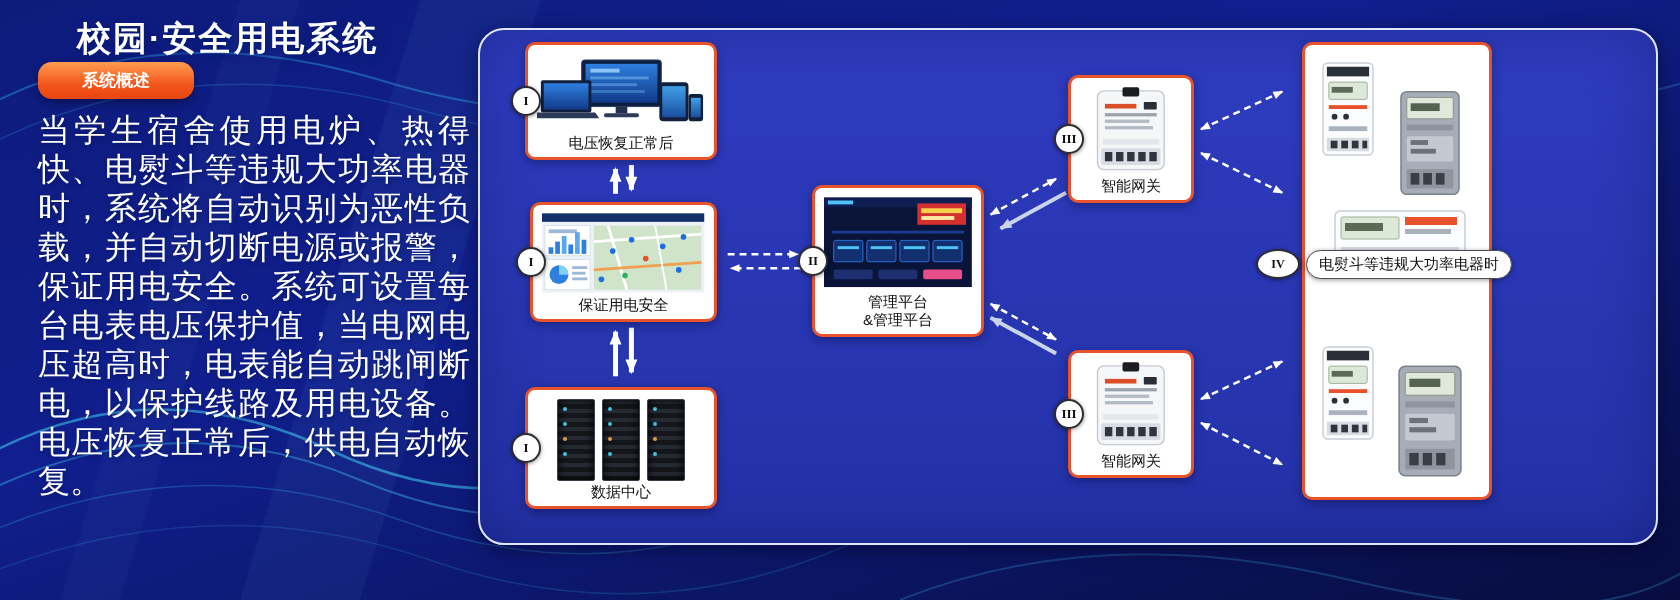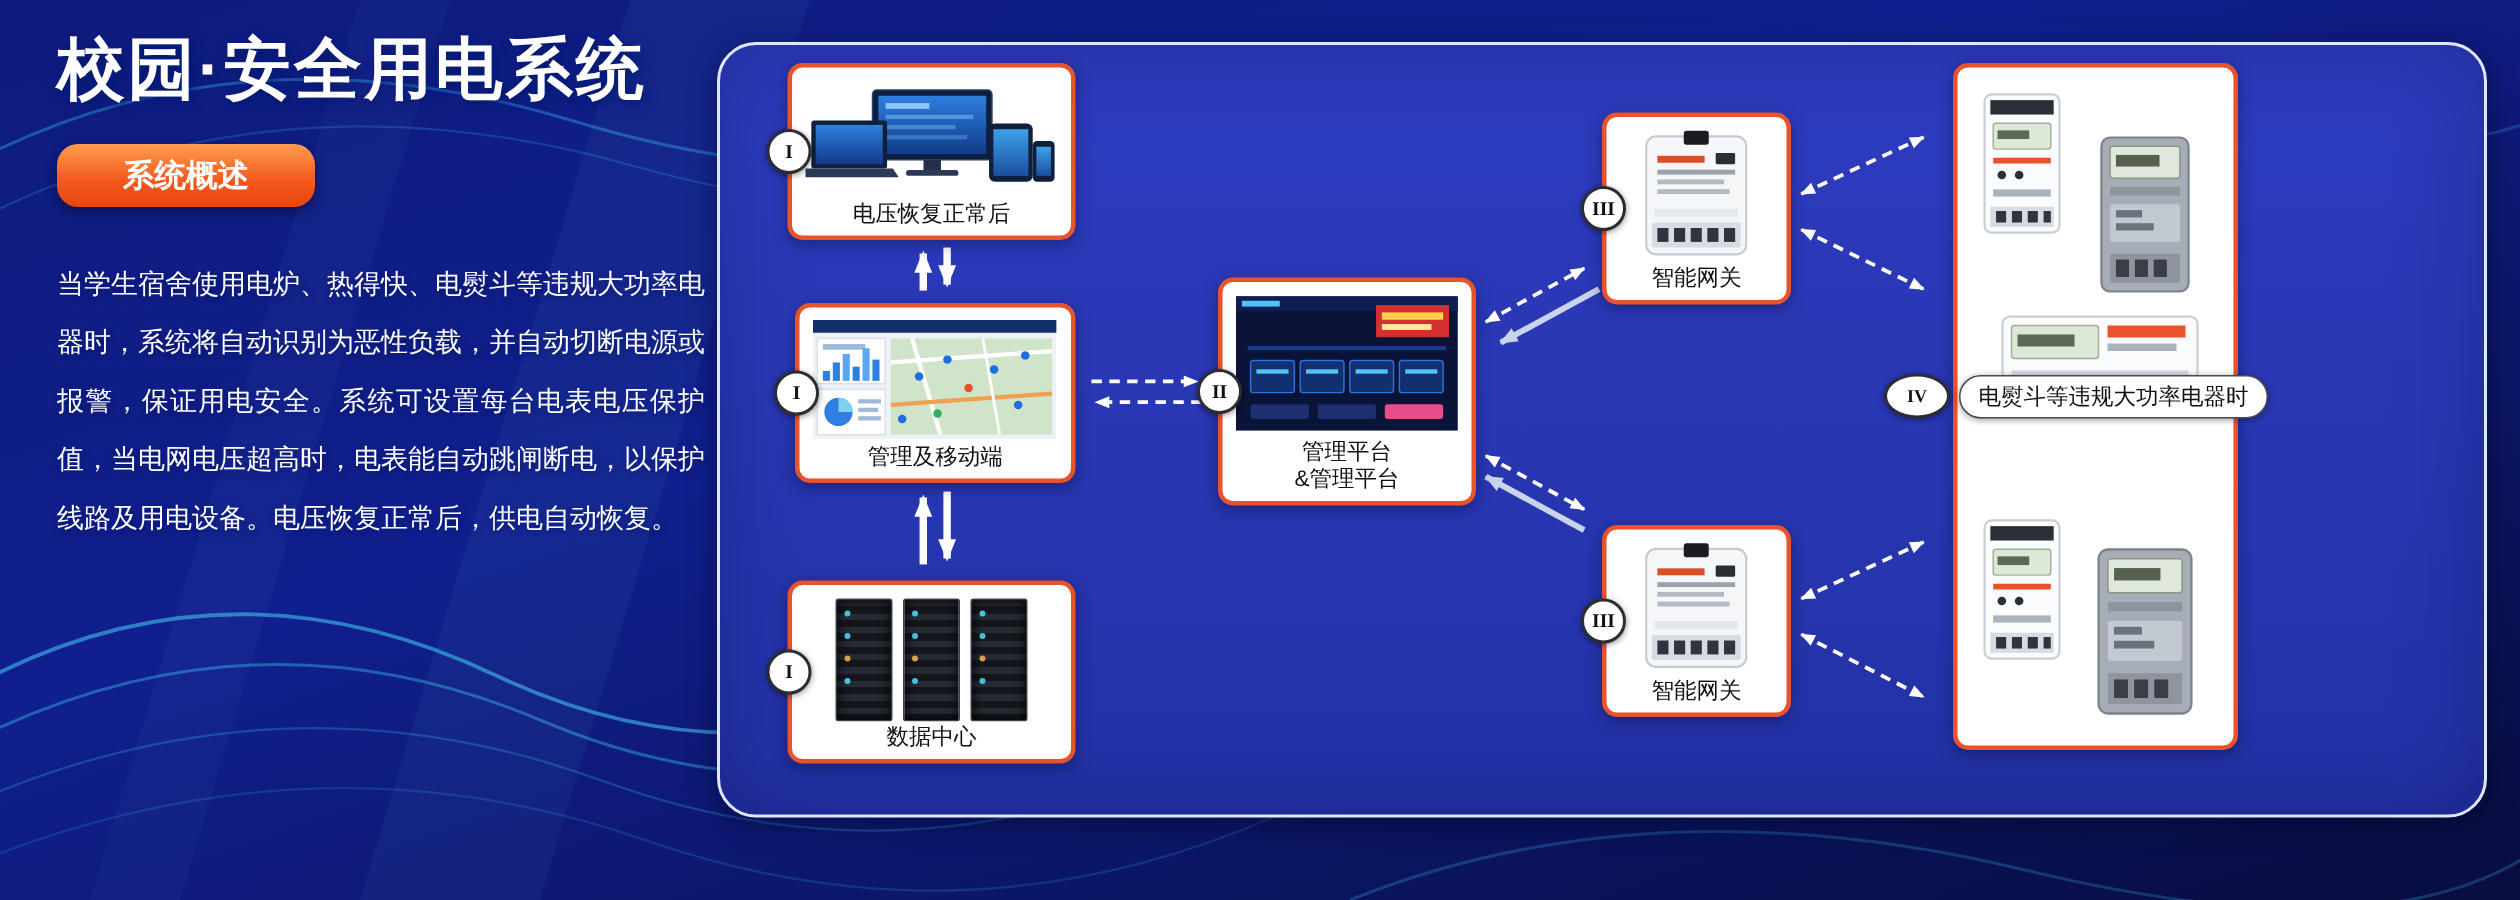--- a/index.html
+++ b/index.html
@@ -8,32 +8,33 @@
     position:relative;
     font-family:"Liberation Sans","DejaVu Sans",sans-serif;
     background:#0a1158;
   }
   .stage { position:absolute; inset:0; }
   .bg-svg { position:absolute; inset:0; width:100%; height:100%; display:block; }
 
   
   .left-col { position:absolute; left:38px; top:16px; width:432px; color:#ffffff; z-index:2; }
   .title {
-    font-size:45px; font-weight:bold; letter-spacing:2px;
+    font-size:34px; font-weight:bold; letter-spacing:2px;
     text-shadow:2px 3px 8px rgba(0,25,110,0.9);
     white-space:nowrap;
+    margin-left:39px;
   }
   .badge {
-    display:inline-block; margin-top:20px; padding:7px 44px;
-    font-size:21px; font-weight:bold; color:#ffffff;
+    display:inline-block; padding:7px 44px;
+    font-size:17px; font-weight:bold; color:#ffffff;
     background:linear-gradient(180deg,#ff9c4f 0%,#f3571c 60%,#e8450f 100%);
     border-radius:14px; box-shadow:0 3px 8px rgba(0,0,0,0.4);
   }
   .desc {
-    margin-top:32px; font-size:18px; line-height:39px;
+    margin-top:12px; font-size:32px; line-height:39px;
     text-align:justify; color:#ffffff;
     text-shadow:1px 2px 4px rgba(0,20,90,0.6);
   }
 
   
   .panel {
     position:absolute; left:478px; top:28px; width:1180px; height:517px;
     background:linear-gradient(180deg,#2e3cc0 0%,#2331a6 100%);
     border:2px solid #dfe6ff; border-radius:26px;
     box-shadow:inset 0 0 60px rgba(0,0,40,0.25), 0 4px 18px rgba(0,0,30,0.5);
@@ -303,21 +304,21 @@
           <circle cx="75" cy="40" r="3" fill="#1d6fe0"></circle>
           <circle cx="95" cy="28" r="3" fill="#1d6fe0"></circle>
           <circle cx="110" cy="48" r="3" fill="#e84f2b"></circle>
           <circle cx="128" cy="35" r="3" fill="#1d6fe0"></circle>
           <circle cx="145" cy="60" r="3" fill="#1d6fe0"></circle>
           <circle cx="88" cy="66" r="3" fill="#30b060"></circle>
           <circle cx="150" cy="25" r="3" fill="#1d6fe0"></circle>
           <circle cx="63" cy="70" r="3" fill="#1d6fe0"></circle>
         </svg>
       </div>
-      <div class="node-label">管理及移动端</div>
+      <div class="node-label">保证用电安全</div>
       <div class="numeral">I</div>
     </div>
 
     <div class="node" id="node-datacenter">
       <div class="node-img">
         <div class="racks">
           <div class="rack"></div>
           <div class="rack"></div>
           <div class="rack"></div>
         </div>

